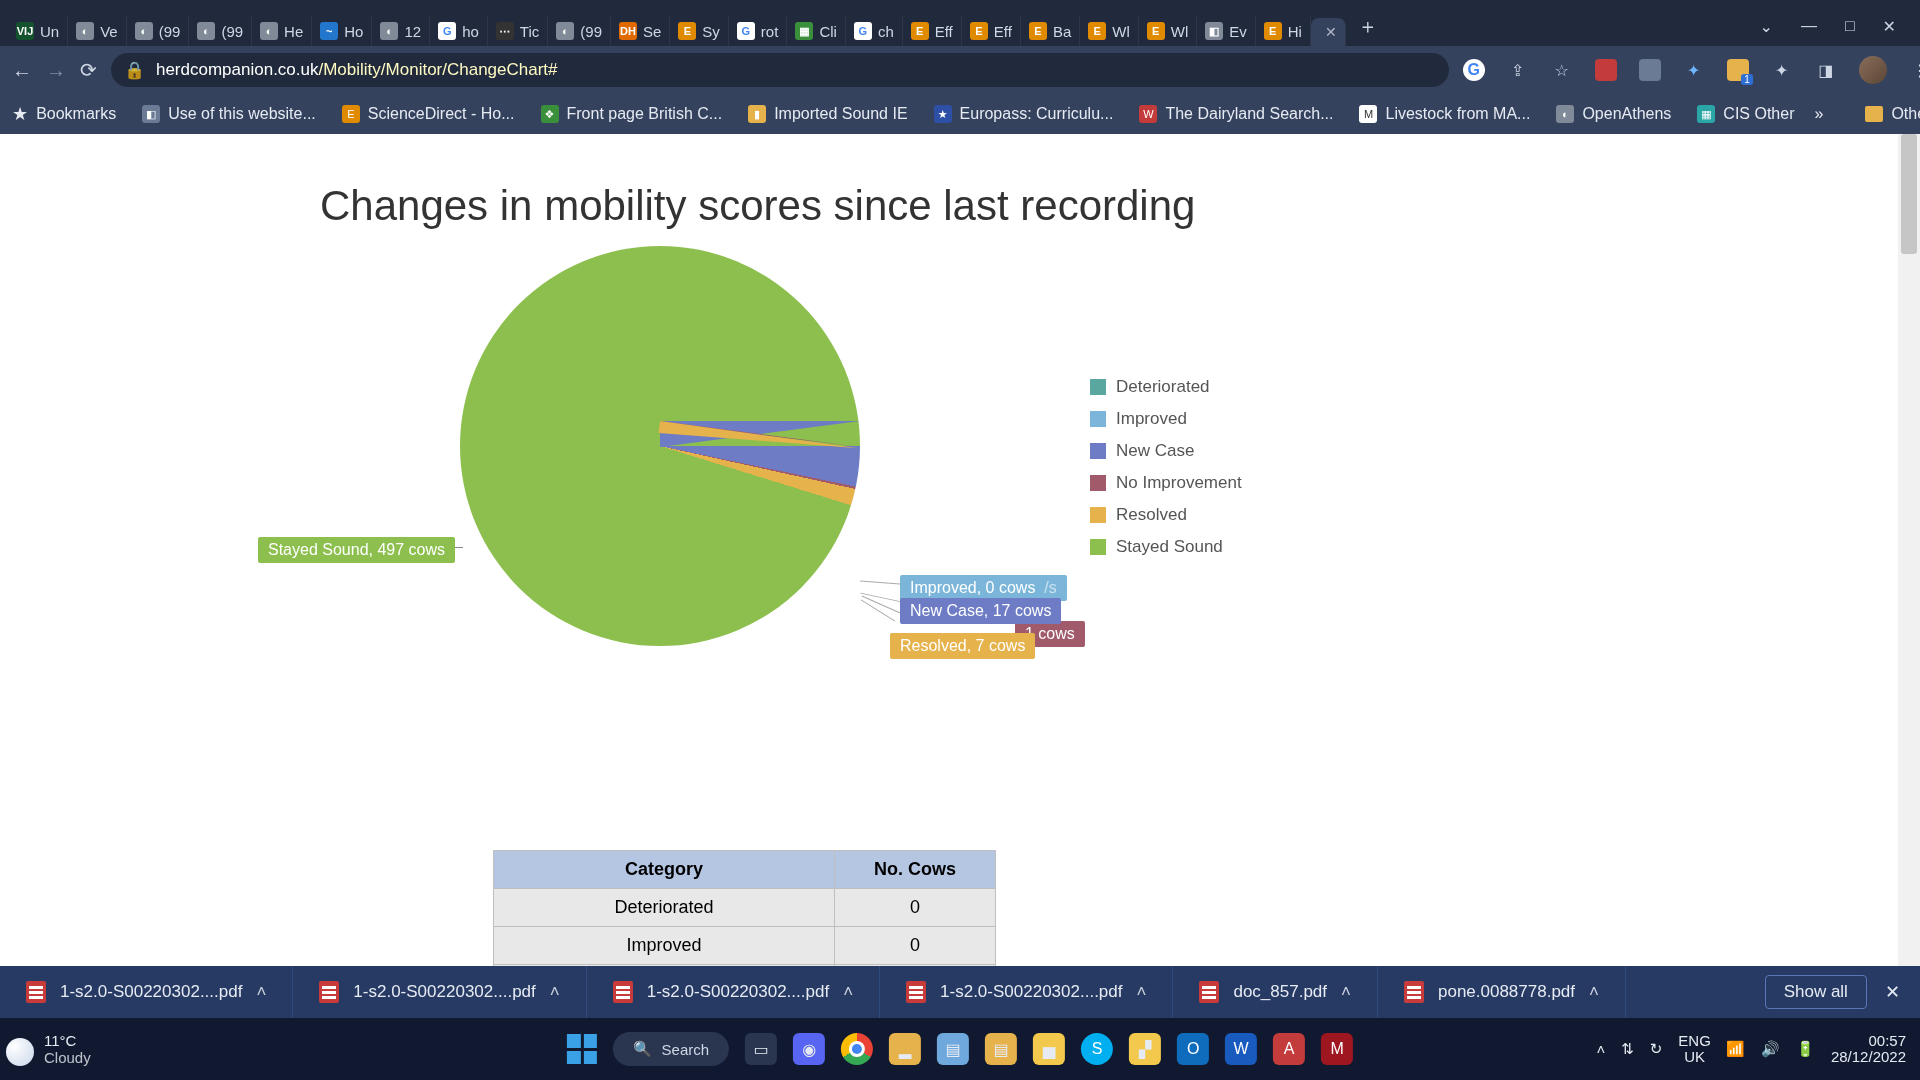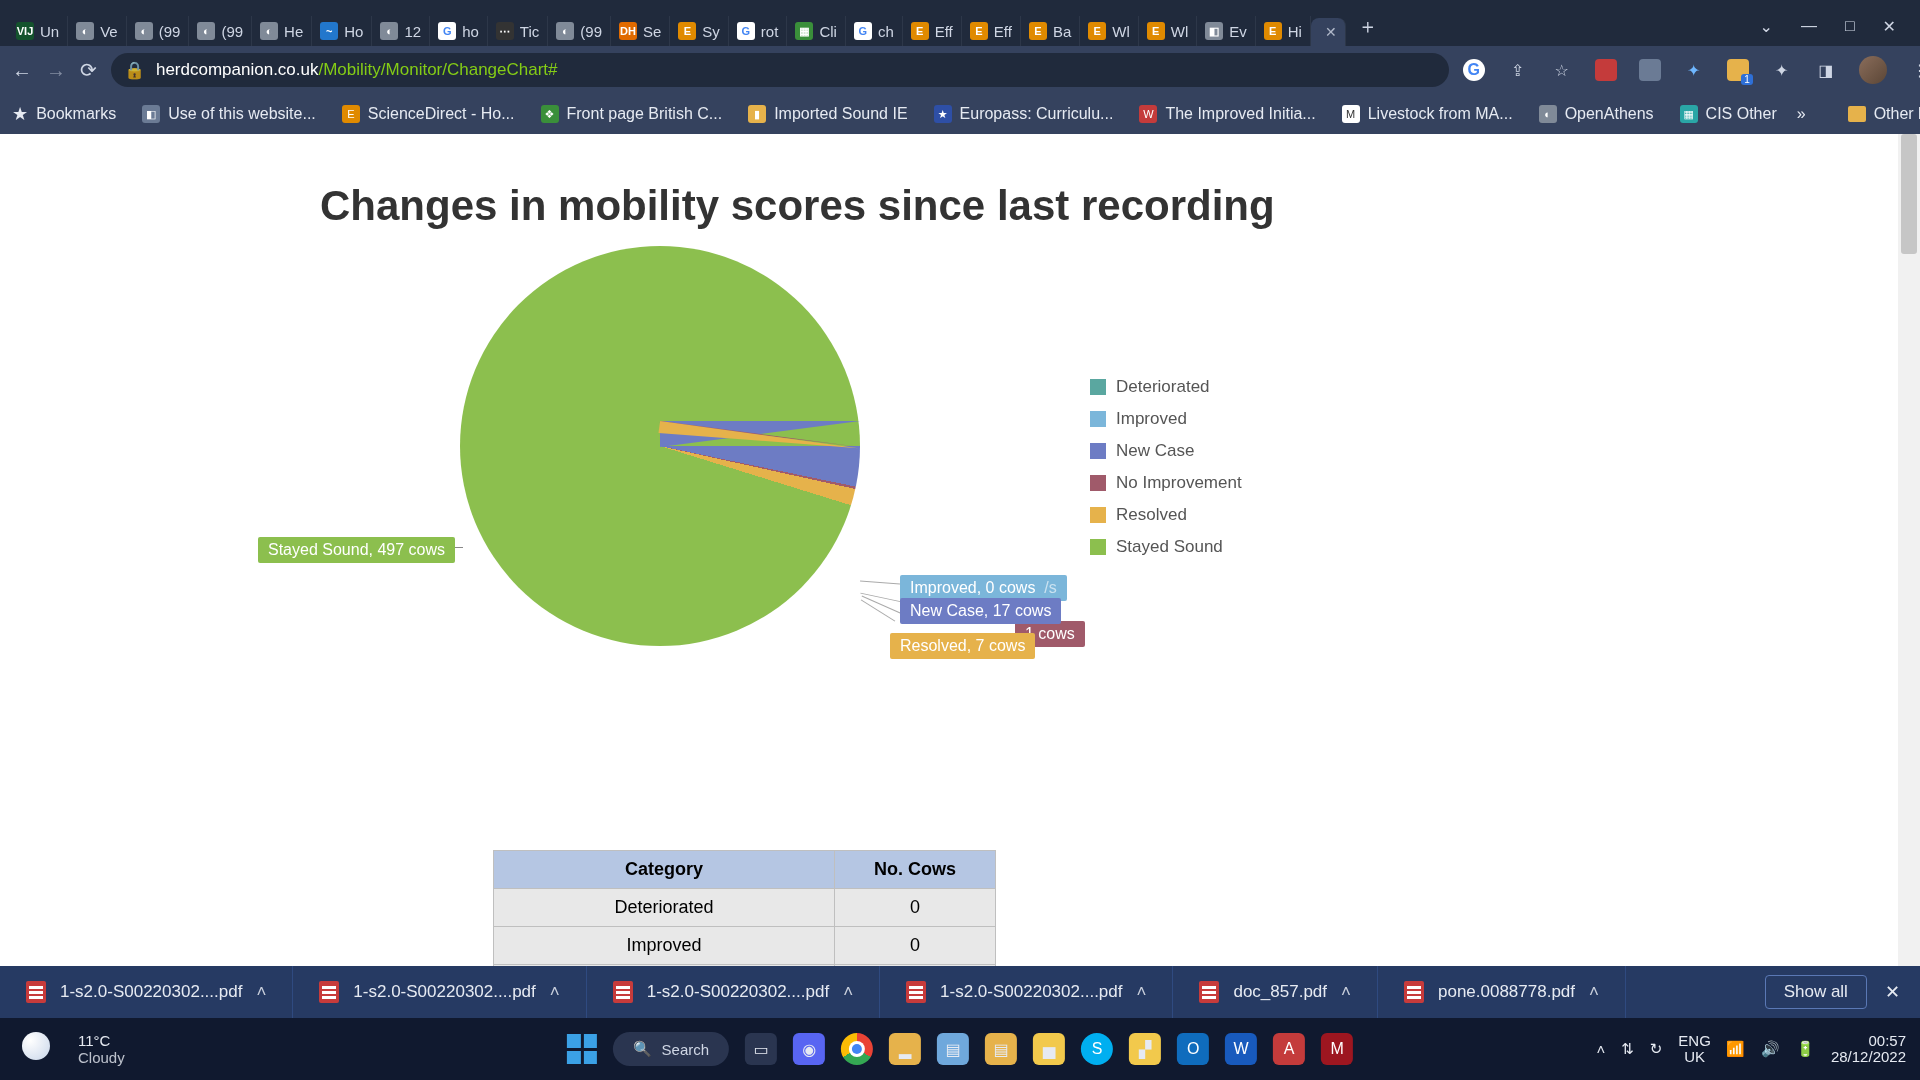--- a/index.html
+++ b/index.html
@@ -13,37 +13,37 @@
 .tabbar .close{margin-left:6px;font-size:14px;opacity:.8}
 .tabbar .plus{padding:6px 12px;font-size:20px;color:#cfd6e4;cursor:pointer}
 .winctrls{margin-left:auto;display:flex;gap:28px;padding:0 24px 10px 0;font-size:16px;color:#cfd6e4}
 .winctrls span{cursor:pointer}
 
 .addrbar{background:#35425e;height:48px;display:flex;align-items:center;padding:0 12px;gap:14px;color:#cfd6e4}
 .navbtn{width:24px;text-align:center;font-size:20px;cursor:pointer}
 .urlbox{flex:0 0 1310px;background:#202a3c;border-radius:20px;height:34px;display:flex;align-items:center;padding:0 14px;font-size:17px;color:#e6eaf2}
 .urlbox .lock{margin-right:10px;opacity:.8}
 .urlbox .host{color:#fff}
-.urlbox .path{color:#84cc16}
+.urlbox .path{color:#fef9c3}
 .addrright{margin-left:auto;display:flex;align-items:center;gap:22px}
 .addrright .ico{width:22px;height:22px;border-radius:4px;display:flex;align-items:center;justify-content:center;font-size:16px}
 .addrright .avatar{width:28px;height:28px;border-radius:50%;background:linear-gradient(135deg,#8a6d5b,#5b4636)}
 
 .bmbar{background:#35425e;height:40px;display:flex;align-items:center;padding:0 12px;gap:20px;color:#e6eaf2;font-size:16px;border-top:0 solid #2d3749}
 .bmbar .bm{display:flex;align-items:center;gap:8px;cursor:pointer;white-space:nowrap}
 .bmbar .bfav{width:18px;height:18px;border-radius:3px;background:#556;display:flex;align-items:center;justify-content:center;font-size:11px}
 .bmbar .chev{margin-left:auto}
 .bmbar .other{display:flex;align-items:center;gap:8px}
 .ofolder{width:18px;height:16px;background:#e6b24b;border-radius:2px}
 
 
 .page{position:absolute;left:0;top:134px;right:0;bottom:0;background:#fff;overflow:hidden}
 .scrollbar{position:absolute;right:0;top:0;width:22px;height:100%;background:#f1f1f1}
 .scrollbar .thumb{position:absolute;left:3px;right:3px;top:0;height:120px;background:#c6c6c6;border-radius:3px}
-h1.ptitle{position:absolute;left:320px;top:48px;margin:0;font-weight:700;font-size:42px;color:#333}
+h1.ptitle{position:absolute;left:320px;top:48px;margin:0;font-weight:400;font-size:42px;color:#333}
 
 
 .chartwrap{position:absolute;left:460px;top:112px;width:400px;height:400px}
 .pie{width:400px;height:400px;border-radius:50%;position:relative}
 
 .sliver{position:absolute;left:200px;top:176px;width:0;height:0;transform-origin:left center}
 .sliver::before{content:"";position:absolute;left:0;top:-1px;border-left:200px solid currentColor;border-top:0 solid transparent;border-bottom:0 solid transparent}
 
 .s-newcase{color:#6d7cc4}
 .s-newcase::before{border-top-width:0px;border-bottom-width:26px}
@@ -85,21 +85,21 @@
 .dlitem{display:flex;align-items:center;gap:14px;padding:0 26px;border-right:1px solid #2f4a80;height:100%;cursor:pointer}
 .pdfico{width:20px;height:22px;background:#c73b3b;border-radius:2px;position:relative}
 .pdfico::after{content:"";position:absolute;left:3px;top:5px;right:3px;height:3px;background:#fff;box-shadow:0 5px 0 #fff,0 10px 0 #fff}
 .dlitem .chev{opacity:.85}
 .dlshelf .right{margin-left:auto;display:flex;align-items:center;gap:18px;padding-right:20px}
 .dlshelf .showall{border:1px solid #5a78b5;padding:6px 18px;border-radius:4px;cursor:pointer}
 .dlshelf .xs{cursor:pointer;font-size:18px}
 
 
 .taskbar{position:absolute;left:0;right:0;bottom:0;height:62px;background:#10192f;display:flex;align-items:center;color:#e6eaf2;font-size:15px}
-.weather{display:flex;align-items:flex-start;gap:28px;padding:0 22px}
+.weather{display:flex;align-items:flex-end;gap:10px;padding:0 6px}
 .wico{width:28px;height:28px;border-radius:50%;background:radial-gradient(circle at 30% 30%,#fff,#c9d6ea)}
 .taskbar .center{position:absolute;left:50%;transform:translateX(-50%);display:flex;align-items:center;gap:16px}
 .start{width:30px;height:30px;display:grid;grid-template-columns:1fr 1fr;grid-template-rows:1fr 1fr;gap:3px}
 .start span:nth-child(1){background:#3ba1e6}.start span:nth-child(2){background:#3ba1e6}
 .start span:nth-child(3){background:#3ba1e6}.start span:nth-child(4){background:#3ba1e6}
 .search{display:flex;align-items:center;gap:10px;background:#2a3550;border-radius:22px;padding:8px 20px;color:#cfd6e4}
 .appico{width:32px;height:32px;border-radius:6px;display:flex;align-items:center;justify-content:center;font-size:16px}
 .tray{margin-left:auto;display:flex;align-items:center;gap:16px;padding-right:14px}
 .tray .lang{line-height:1.1;text-align:center}
 .tray .clock{line-height:1.1;text-align:right}
@@ -257,21 +257,21 @@
       <div class="bm">
         <span class="bfav" style="background:#e6b24b;color:#fff">▮</span>
         <span>Imported Sound IE</span>
       </div>
       <div class="bm">
         <span class="bfav" style="background:#2e4fa6;color:#fff">★</span>
         <span>Europass: Curriculu...</span>
       </div>
       <div class="bm">
         <span class="bfav" style="background:#c43b3b;color:#fff">W</span>
-        <span>The Improved Initia...</span>
+        <span>The Dairyland Search...</span>
       </div>
       <div class="bm">
         <span class="bfav" style="background:#ffffff;color:#333">M</span>
         <span>Livestock from MA...</span>
       </div>
       <div class="bm">
         <span class="bfav" style="background:#808a98;color:#fff">◐</span>
         <span>OpenAthens</span>
       </div>
       <div class="bm">

